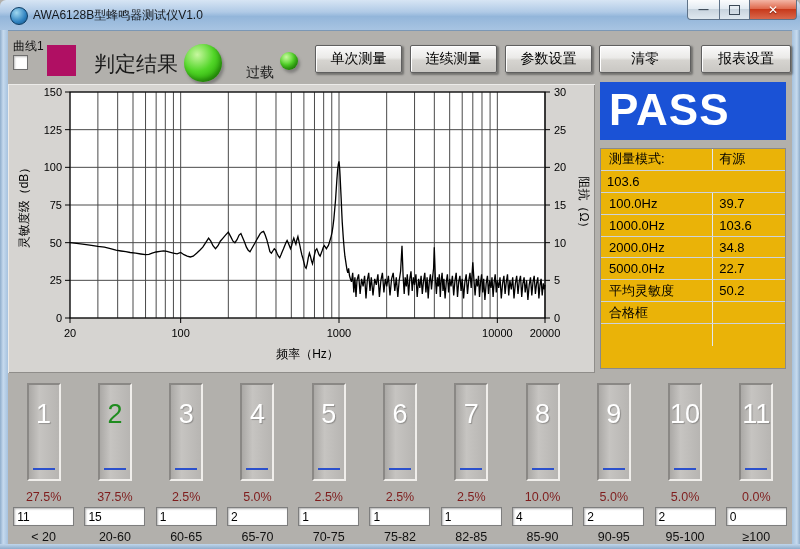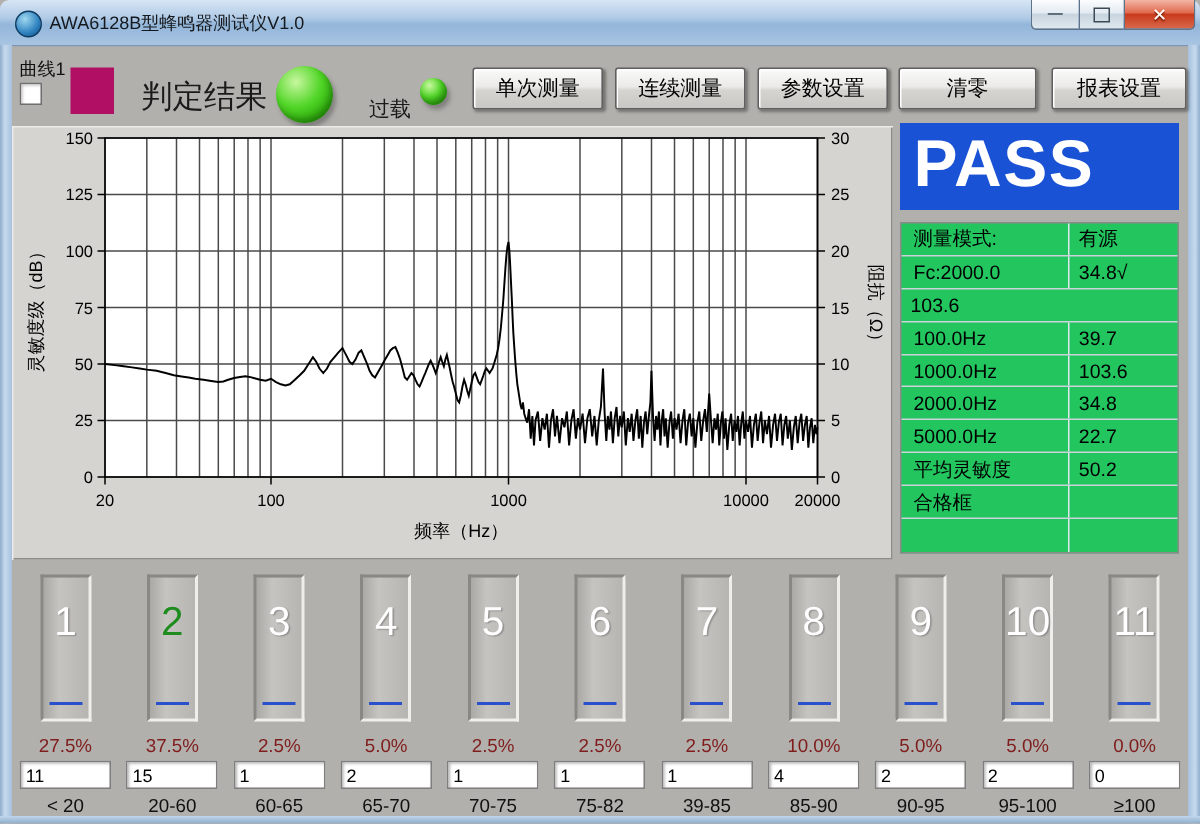--- a/index.html
+++ b/index.html
@@ -51,21 +51,21 @@
     box-shadow:inset 1px 1px 0 #ffffff,1.5px 1.5px 2px rgba(0,0,0,.35);cursor:default;}
 
   
   .chart-panel{left:8px;top:84px;width:587px;height:289px;background:#d6d4d1;
     box-shadow:inset 1px 1px 0 #ecebe9,inset -1px -1px 0 #8f8d8a;}
 
   
   .pass-box{left:600px;top:82px;width:186px;height:58px;color:#fff;
     font-size:44px;font-weight:bold;line-height:56px;padding-left:9px;
     letter-spacing:1px;box-sizing:border-box;}
-  .result-table{left:600px;top:148px;width:186px;height:221px;background:#22c55e;
+  .result-table{left:600px;top:148px;width:186px;height:221px;background:#eab308;
     border:1px solid #8a8a8a;box-sizing:border-box;display:grid;
     grid-template-rows:repeat(10,1fr);}
   .result-row{display:grid;grid-template-columns:61% 39%;
     border-bottom:1px solid #ccd3db;}
   .result-row:last-child{border-bottom:none;}
   .result-cell{font-size:13px;color:#000;display:flex;align-items:center;
     padding-left:8px;border-right:1px solid #e2e7ec;overflow:hidden;white-space:nowrap;}
   .result-cell.val{border-right:none;padding-left:6px;}
 
   
@@ -204,24 +204,20 @@
     </svg>
 </div>
 
 <div class="abs pass-box" id="pass-box" style="background: rgb(26, 82, 214);">PASS</div>
 <div class="abs result-table" id="result-table">
     <div class="result-row">
       <div class="result-cell">测量模式:</div>
       <div class="result-cell val">有源</div>
     </div>
     <div class="result-row">
-      <div class="result-cell">Fc:2000.0</div>
-      <div class="result-cell val">34.8√</div>
-    </div>
-    <div class="result-row">
       <div class="result-cell val">103.6</div>
     </div>
     <div class="result-row">
       <div class="result-cell">100.0Hz</div>
       <div class="result-cell val">39.7</div>
     </div>
     <div class="result-row">
       <div class="result-cell">1000.0Hz</div>
       <div class="result-cell val">103.6</div>
     </div>
@@ -302,21 +298,21 @@
       <input class="count-input" type="text" value="1" style="">
       <div class="range-label">75-82</div>
     </div>
     <div class="slider-col">
       <div class="trough">
         <div class="trough-num" style="color: rgb(255, 255, 255);">7</div>
         <div class="level-line" style="background: rgb(43, 80, 204);"></div>
       </div>
       <div class="pct-label">2.5%</div>
       <input class="count-input" type="text" value="1" style="">
-      <div class="range-label">39-85</div>
+      <div class="range-label">82-85</div>
     </div>
     <div class="slider-col">
       <div class="trough">
         <div class="trough-num" style="color: rgb(255, 255, 255);">8</div>
         <div class="level-line" style="background: rgb(43, 80, 204);"></div>
       </div>
       <div class="pct-label">10.0%</div>
       <input class="count-input" type="text" value="4" style="">
       <div class="range-label">85-90</div>
     </div>

